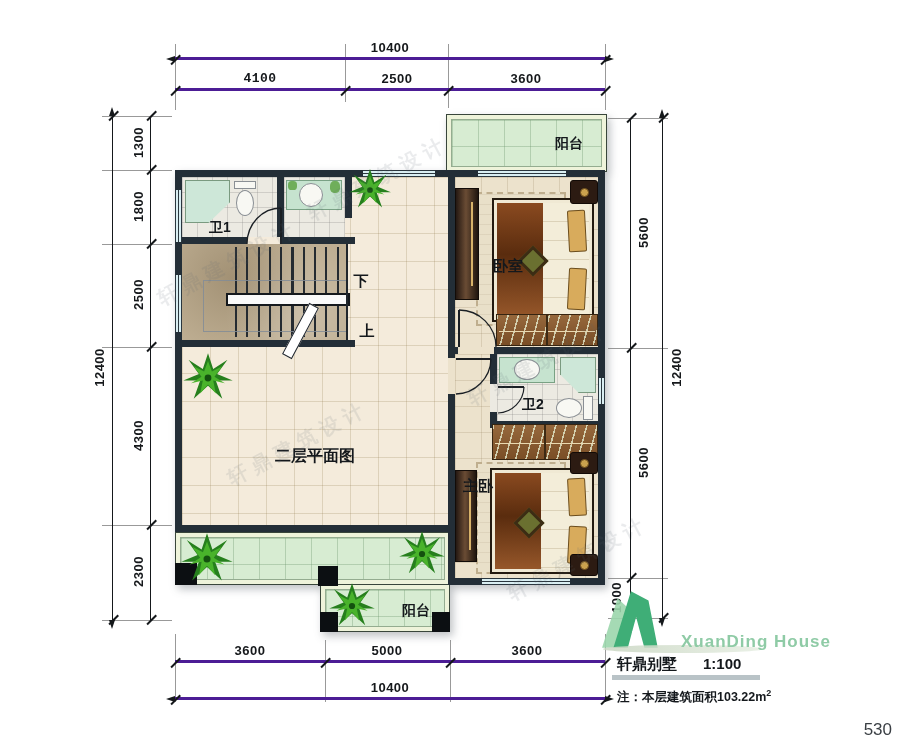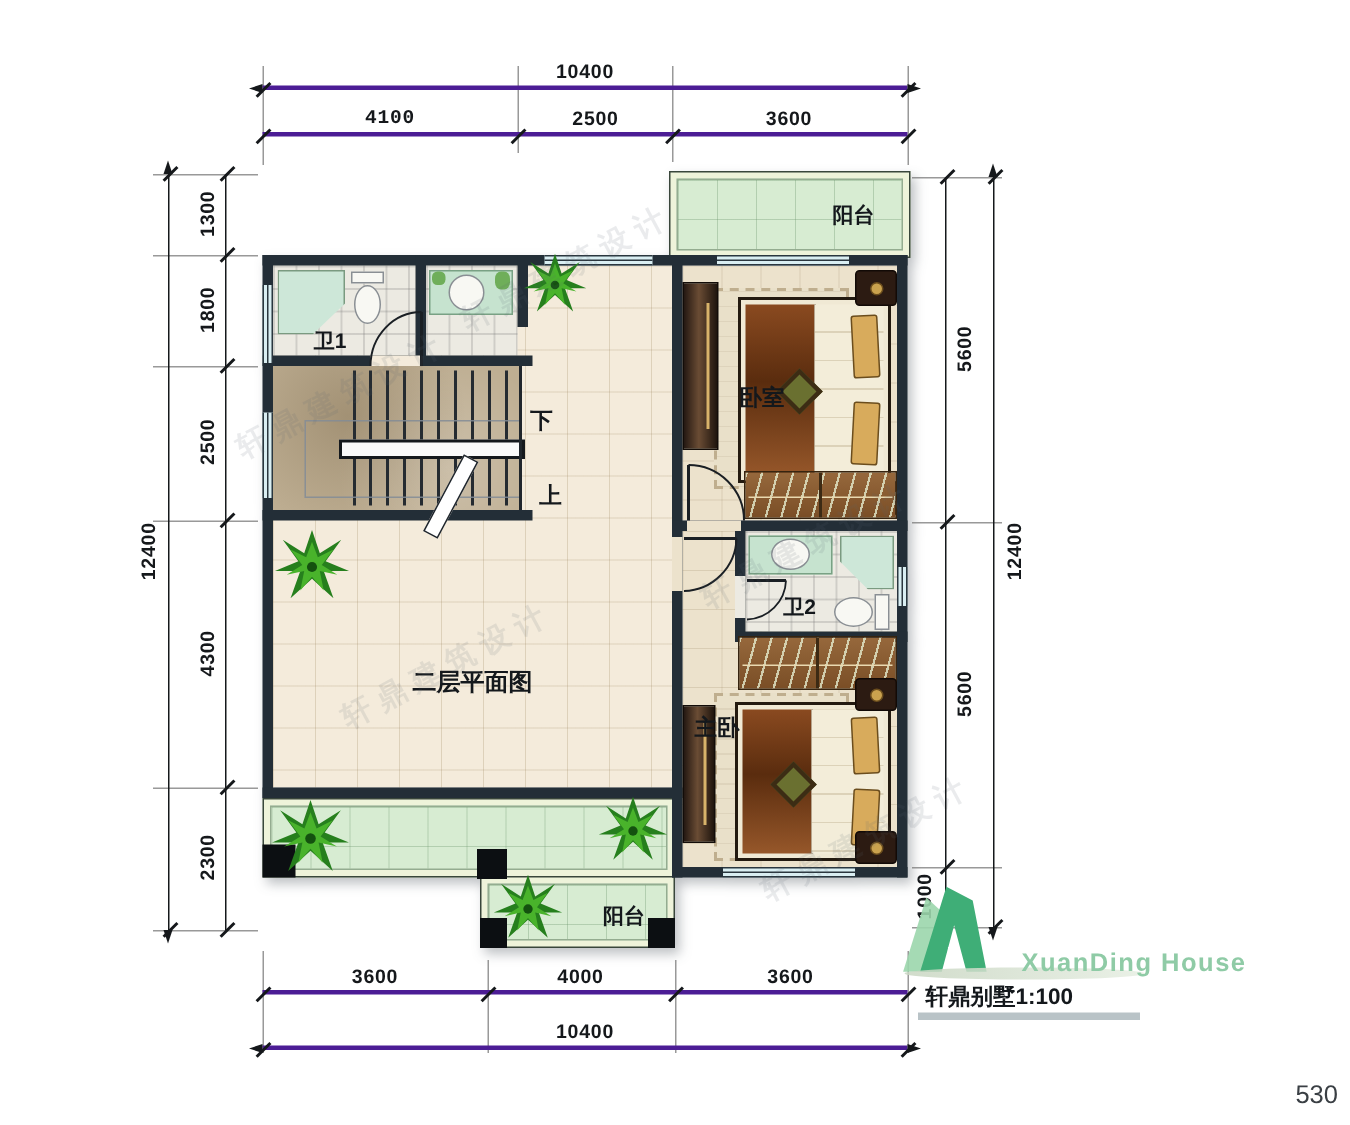--- a/index.html
+++ b/index.html
@@ -81,21 +81,21 @@
     border-right:3.5px solid transparent;border-bottom:9px solid #15181b;}
   .arrD{position:absolute;bottom:-9px;left:-4px;width:0;height:0;border-left:3.5px solid transparent;
     border-right:3.5px solid transparent;border-top:9px solid #15181b;}
   
   .wm{position:absolute;font-weight:700;font-size:20px;letter-spacing:6px;color:#5a6570;
     opacity:.12;transform:rotate(-28deg);white-space:nowrap;}
   .brand-cn{position:absolute;font-weight:700;font-size:30px;letter-spacing:6px;
     color:var(--brand-green,#69bd90);}
   .brand-en{position:absolute;font-weight:700;font-size:17px;color:#8fcba6;letter-spacing:1px;}
   .tb-title{position:absolute;font-weight:700;font-size:15px;color:#14181c;}
-  .tb-title .sc{}
+  .tb-title .sc{margin-left:26px;}
   .graybar{position:absolute;background:#b9c3c7;}
   .tb-note{position:absolute;font-weight:700;font-size:12.5px;color:#14181c;}
   .tb-note sup{font-size:9px;}
   .pagenum{position:absolute;font-size:17px;color:#3a3f44;text-align:right;}
   .swoosh{position:absolute;background:linear-gradient(90deg,#c9d6c2,#e6eee2);
     border-radius:50%;opacity:.85;}
 </style>
 </head>
 <body>
 
@@ -318,21 +318,21 @@
       <div class="dim-label" style="left:187px;top:-19px;">2500</div>
       <div class="dim-label" style="left:316px;top:-19px;">3600</div>
     </div>
 
     <div class="dim-line-h" style="left:175px;top:660px;width:430px;">
       <div class="tick" style="left:-6px;top:-1px;"></div>
       <div class="tick" style="left:144px;top:-1px;"></div>
       <div class="tick" style="left:269px;top:-1px;"></div>
       <div class="tick" style="left:424px;top:-1px;"></div>
       <div class="dim-label" style="left:40px;top:-19px;">3600</div>
-      <div class="dim-label" style="left:177px;top:-19px;">4000</div>
+      <div class="dim-label" style="left:177px;top:-19px;">5000</div>
       <div class="dim-label" style="left:317px;top:-19px;">3600</div>
     </div>
 
     <div class="dim-line-h" style="left:175px;top:697px;width:430px;">
       <div class="arrL"></div>
       <div class="arrR"></div>
       <div class="tick" style="left:-6px;top:-1px;"></div>
       <div class="tick" style="left:424px;top:-1px;"></div>
       <div class="dim-label" style="left:180px;top:-19px;">10400</div>
     </div>
@@ -383,16 +383,19 @@
       <path d="M2 58 L17 10 L29 21 L25 58 Z" fill="#9bd6ac" opacity="0.9"></path>
       <path d="M13 58 L30 3 L47 12 L56 58 L43 58 L35 28 L27 58 Z" fill="#3fae77"></path>
       <rect x="31" y="42" width="6" height="9" fill="#ffffff"></rect>
     </svg>
     <div class="swoosh" style="left:8px;top:60px;width:160px;height:8px;"></div>
     <div class="brand-en" style="left:86px;top:47px;">XuanDing House</div>
     <div class="tb-title" style="left:22px;top:70px;">
       <span>轩鼎别墅</span><span class="sc">1:100</span>
     </div>
     <div class="graybar" style="left:17px;top:90px;width:148px;height:5px;"></div>
+    <div class="tb-note" style="left:22px;top:103px;">
+      <span>注：</span><span>本层建筑面积103.22m</span><sup>2</sup>
+    </div>
   </div>
 
   <div class="pagenum" style="left:842px;top:720px;width:50px;">530</div>
 </div>
 
 </body></html>

